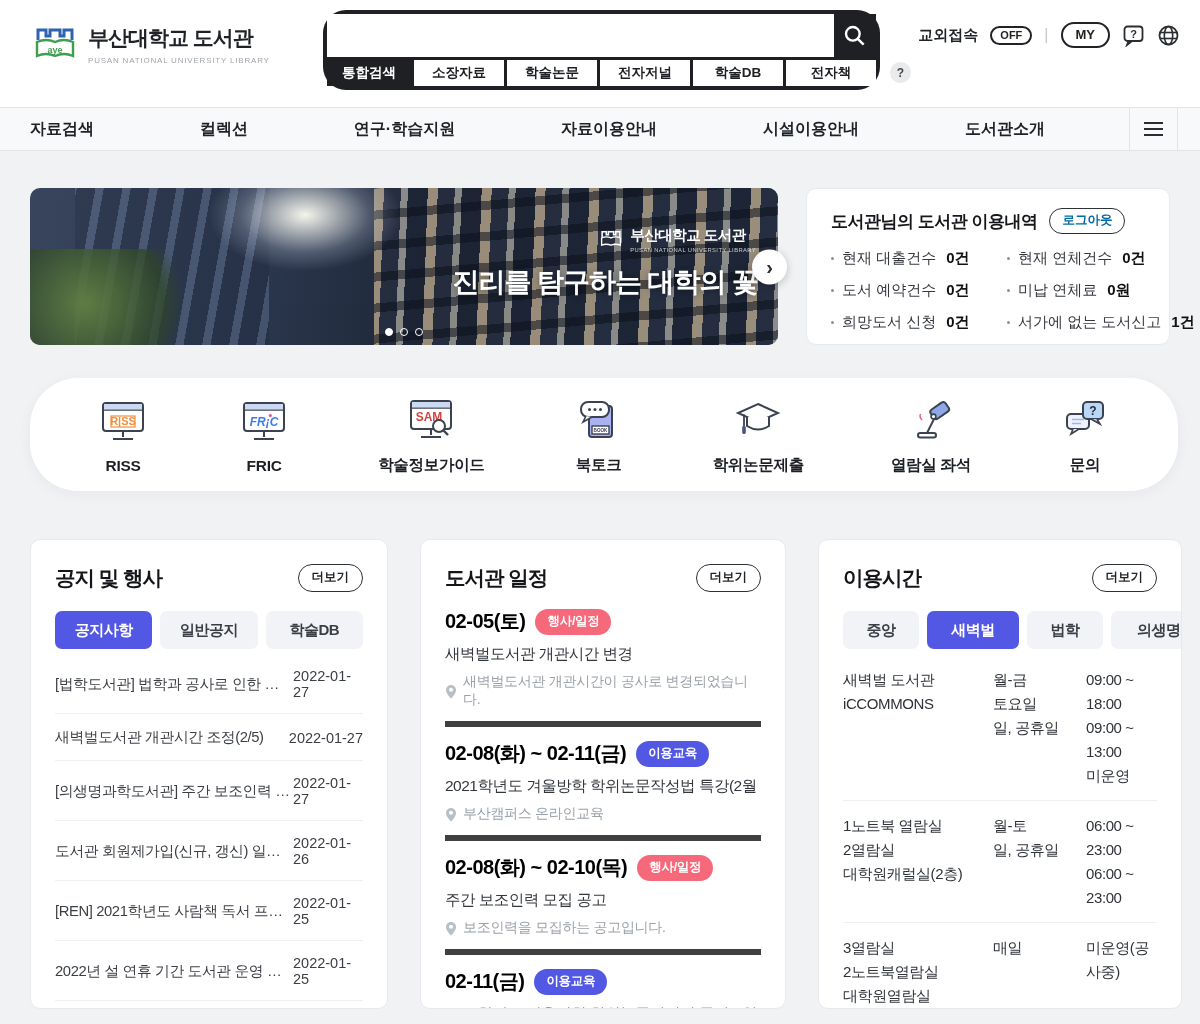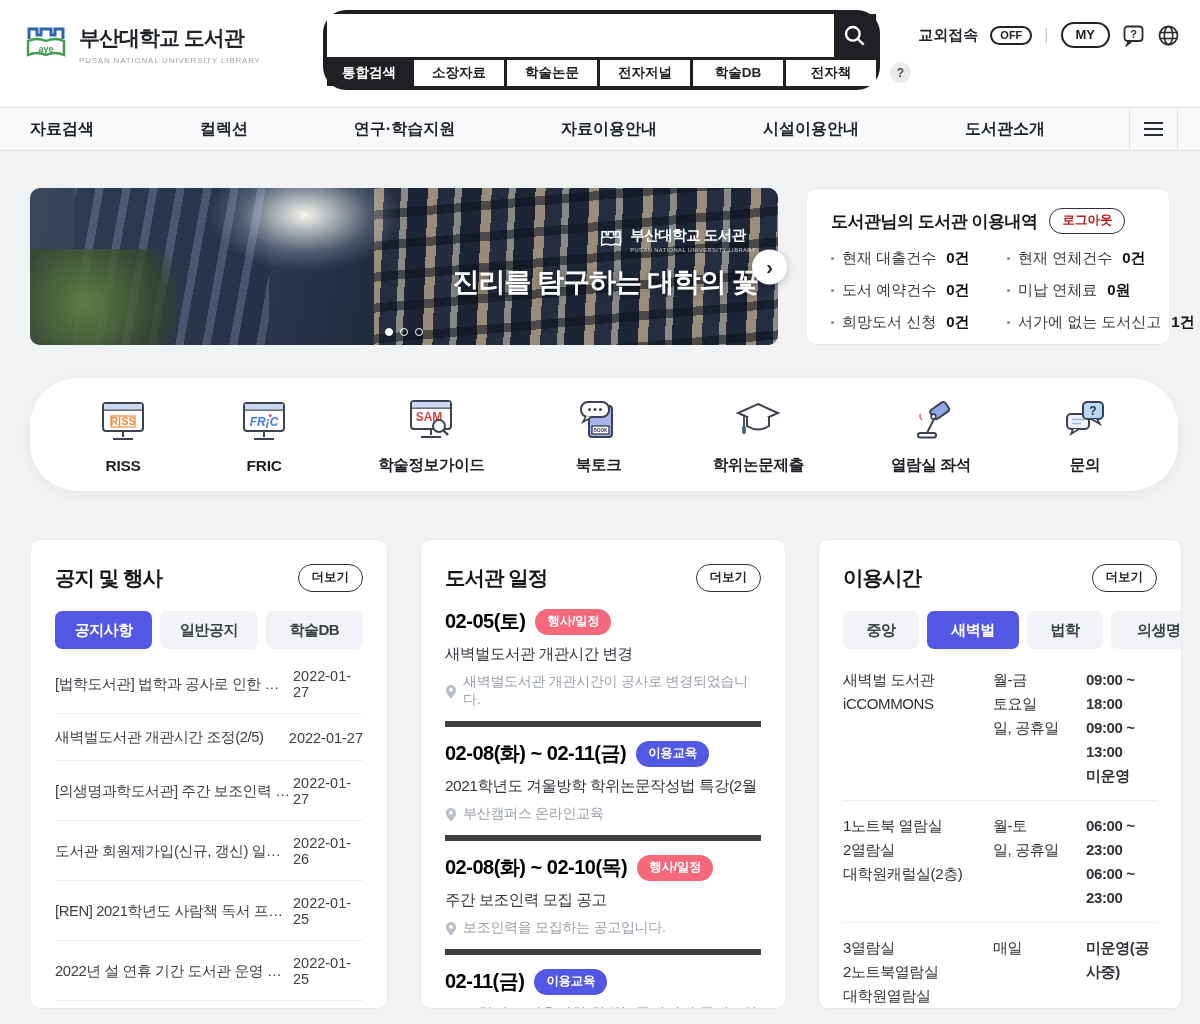--- a/index.html
+++ b/index.html
@@ -1,21 +1,21 @@
 <!DOCTYPE html>
 <html><head>
 <meta charset="utf-8">
 <style>
   * { margin:0; padding:0; box-sizing:border-box; }
   html,body { width:1200px; height:1024px; overflow:hidden; }
   body { font-family:"Liberation Sans","DejaVu Sans",sans-serif; background:#f1f2f4; color:#222; }
 
   
   .header { position:relative; width:1200px; height:107px; background:#fff; }
-  .logo { position:absolute; left:23px; top:24px; display:flex; gap:10px; align-items:flex-start; cursor:pointer; }
+  .logo { position:absolute; left:32px; top:24px; display:flex; gap:10px; align-items:center; cursor:pointer; }
   .logo-t1 { font-size:21px; font-weight:800; color:#1f2328; letter-spacing:-1px; }
   .logo-t2 { font-size:8px; color:#a0a5ab; letter-spacing:.8px; margin-top:4px; }
 
   .search { position:absolute; left:323px; top:10px; width:557px; background:#1f2023; padding:4px;border-radius:23px; }
   .search-row { display:flex; height:43px; }
   .search-input { flex:1; border:none; outline:none; background:#fff; font-size:16px; padding:0 12px; }
   .search-btn { width:42px; background:#1f2023; border:none; display:flex; align-items:center; justify-content:center; cursor:pointer; }
   .search-tabs { display:flex; gap:3px; margin-top:3px; height:26px; }
   .stab { flex:1; display:flex; align-items:center; justify-content:center; font-size:13.5px; font-weight:700; background:#fff; color:#1f2023; cursor:pointer; }
   .stab.active { background:#1f2023; color:#fff; flex:0 0 84px; }
@@ -59,21 +59,21 @@
   .bl-t2 { font-size:5.8px; letter-spacing:.4px; opacity:.75; margin-top:2px; }
   .banner-title { position:absolute; right:20px; top:76px; font-size:27px; font-weight:800; color:#fff; letter-spacing:-1px; text-shadow:0 1px 6px rgba(0,0,0,.4); }
   .banner-dots { position:absolute; bottom:9px; left:50%; transform:translateX(-50%); display:flex; gap:7px; }
   .dot { width:8px; height:8px; border-radius:50%; border:1.5px solid #fff; cursor:pointer; }
   .dot.active { background:#fff; }
   .banner-next { position:absolute; right:-9px; top:50%; transform:translateY(-50%); width:35px; height:35px; border-radius:50%; background:#fff; box-shadow:0 2px 8px rgba(0,0,0,.22); display:flex; align-items:center; justify-content:center; font-size:20px; font-weight:600; color:#2a2e33; cursor:pointer; border:none; }
 
   .user-panel { width:364px; height:157px; background:#fff; border:1px solid #e7e9ec; border-radius:10px; padding:19px 24px; }
   .up-head { display:flex; align-items:center; gap:12px; }
   .up-title { font-size:17px; font-weight:800; color:#15171a; letter-spacing:-.5px; }
-  .logout-btn { border:1.5px solid #2c3138; border-radius:999px; padding:3px 12px 4px; font-size:12.5px; font-weight:600; background:#fff; color:#b91c1c; cursor:pointer; }
+  .logout-btn { border:1.5px solid #2c3138; border-radius:999px; padding:3px 12px 4px; font-size:12.5px; font-weight:600; background:#fff; color:#0369a1; cursor:pointer; }
   .up-grid { margin-top:15px; display:grid; grid-template-columns:168px 1fr; column-gap:8px; row-gap:13px; }
   .stat { font-size:15px; color:#33373d; display:flex; align-items:center; gap:8px; white-space:nowrap; }
   .stat .b { width:3px; height:3px; border-radius:50%; background:#8a8f96; flex:none; }
   .stat .v { font-weight:800; color:#0f1113; margin-left:2px; }
 
   .quickbar { margin:33px 0 0 30px; width:1148px; height:113px; background:#fff; border-radius:48px; box-shadow:0 3px 14px rgba(30,40,60,.05); display:flex; justify-content:space-between; align-items:center; padding:0 66px; }
   .ql { display:flex; flex-direction:column; align-items:center; gap:8px; cursor:pointer; }
   .ql-label { font-size:15.5px; font-weight:700; color:#1c1f24; letter-spacing:-.3px; }
 
   .cards { margin:48px 18px 0 30px; display:flex; gap:32px; }
@@ -104,21 +104,21 @@
   .badge-red { background:#F5697A; }
   .badge-blue { background:#5358E4; }
   .ev-title { margin-top:9px; font-size:15.5px; color:#33373d; letter-spacing:-.5px; cursor:pointer; white-space:nowrap; overflow:hidden; }
   .ev-loc { margin-top:8px; font-size:14px; color:#9aa1a9; display:flex; gap:6px; align-items:center; letter-spacing:-.3px; }
 
   .hblocks { margin-top:6px; }
   .hblock { display:flex; padding:13px 0 12px; font-size:15px; line-height:24px; color:#2f3338; letter-spacing:-.4px; }
   .hblock + .hblock { border-top:1px solid #efeff1; }
   .hb-rooms { width:150px; white-space:pre-line; }
   .hb-days { width:93px; white-space:pre-line; }
-  .hb-times { flex:1; white-space:pre-line;font-weight:bold; }
+  .hb-times { flex:1; white-space:pre-line; }
 </style>
 </head>
 <body>
 
 <div class="header">
   <div class="logo">
     <span style="display:flex;">
       <svg width="46" height="40" viewBox="0 0 46 40">
         <path d="M6 15 V5 h8 v6 h4 V5 h10 v6 h4 V5 h8 v10" fill="none" stroke="#2e64ad" stroke-width="3"></path>
         <path d="M5 17 q9 -4 18 0 q9 -4 18 0 v14 q-9 -4 -18 0 q-9 -4 -18 0 z" fill="#fff" stroke="#3f9d4e" stroke-width="2.4"></path>

